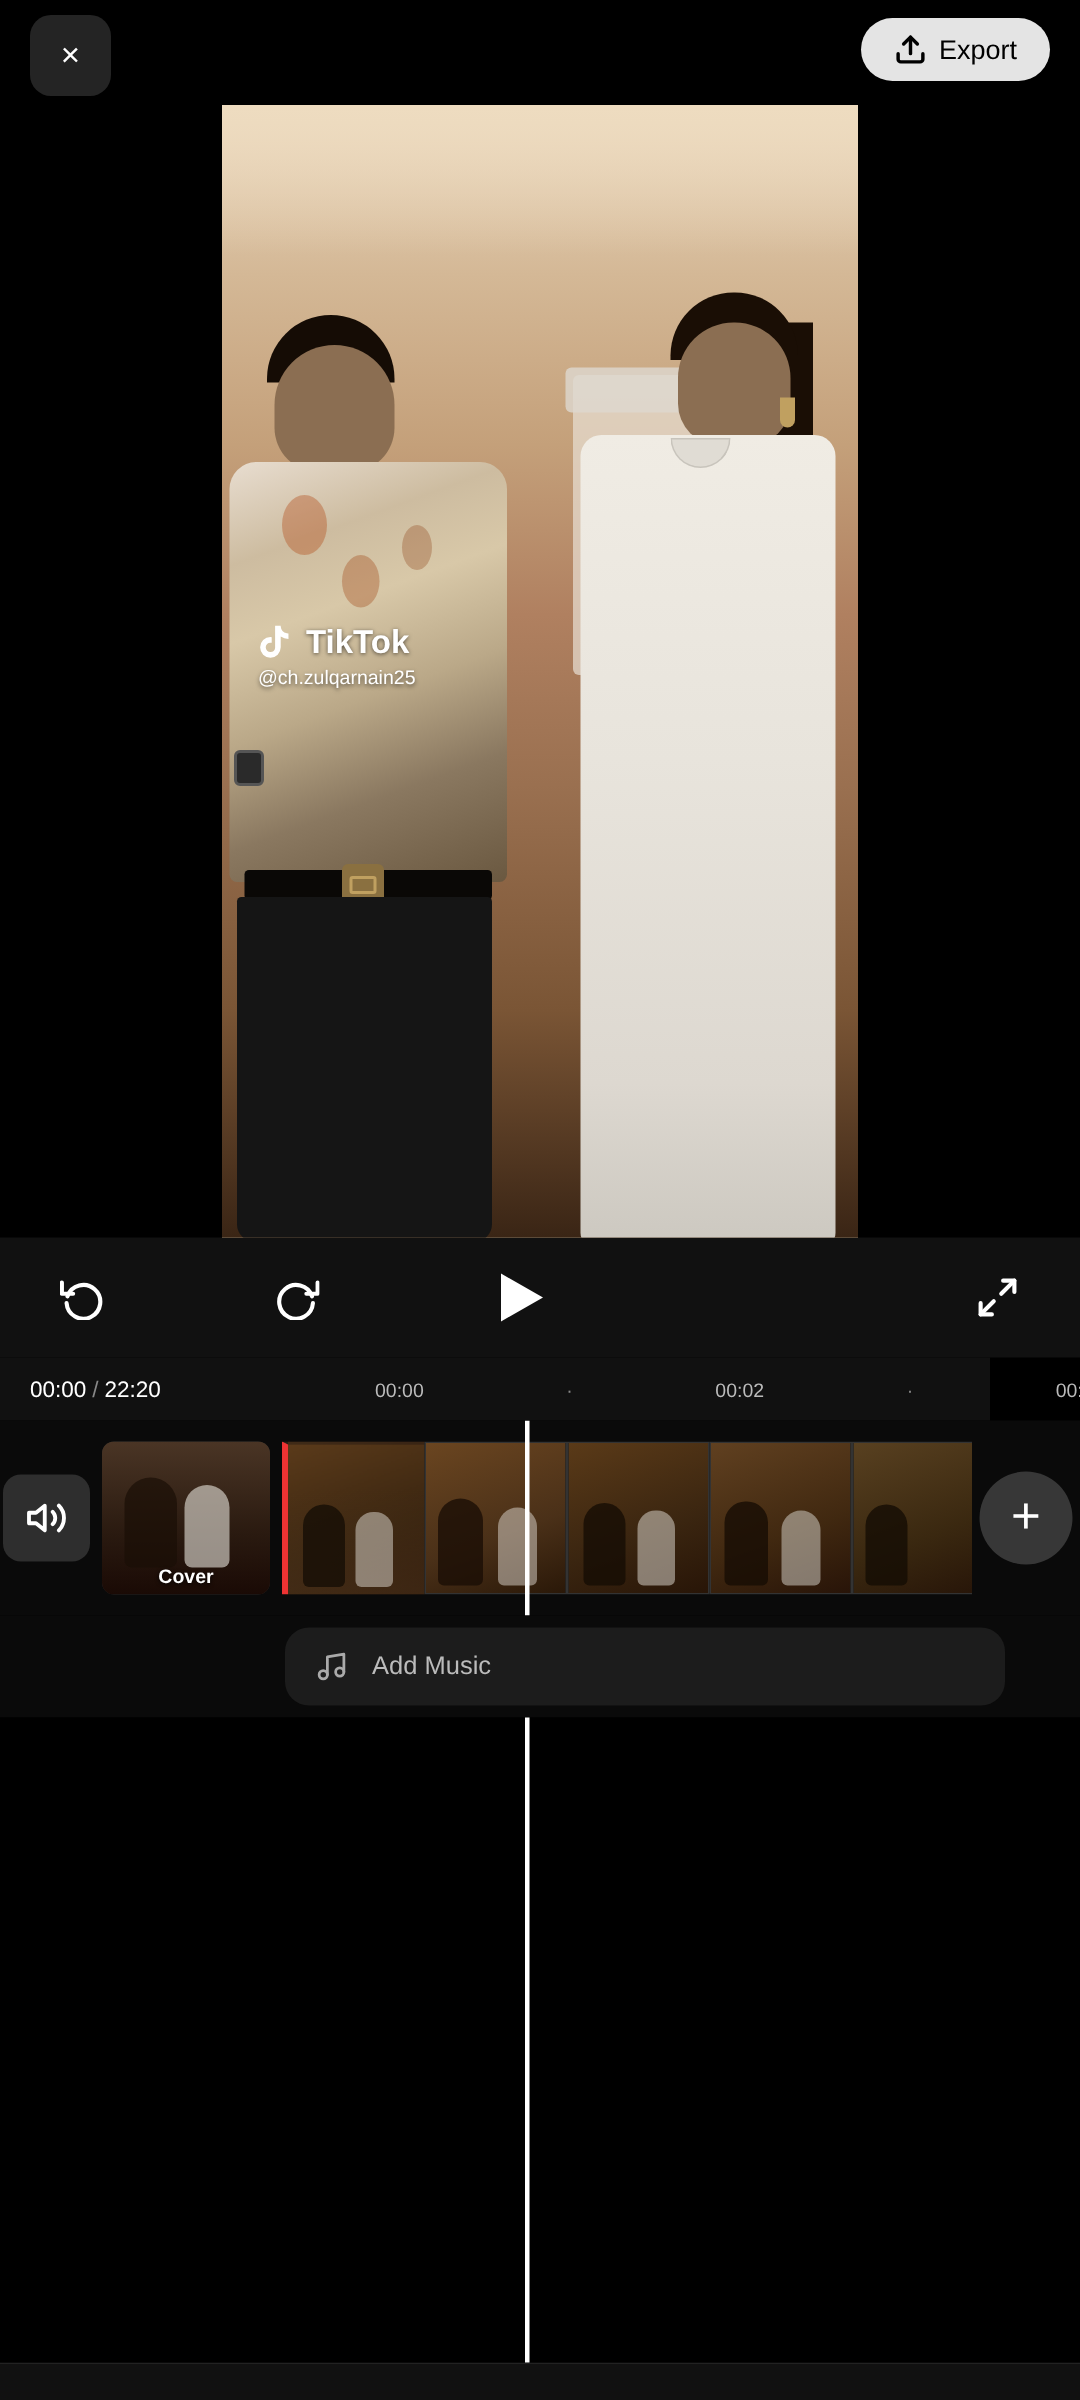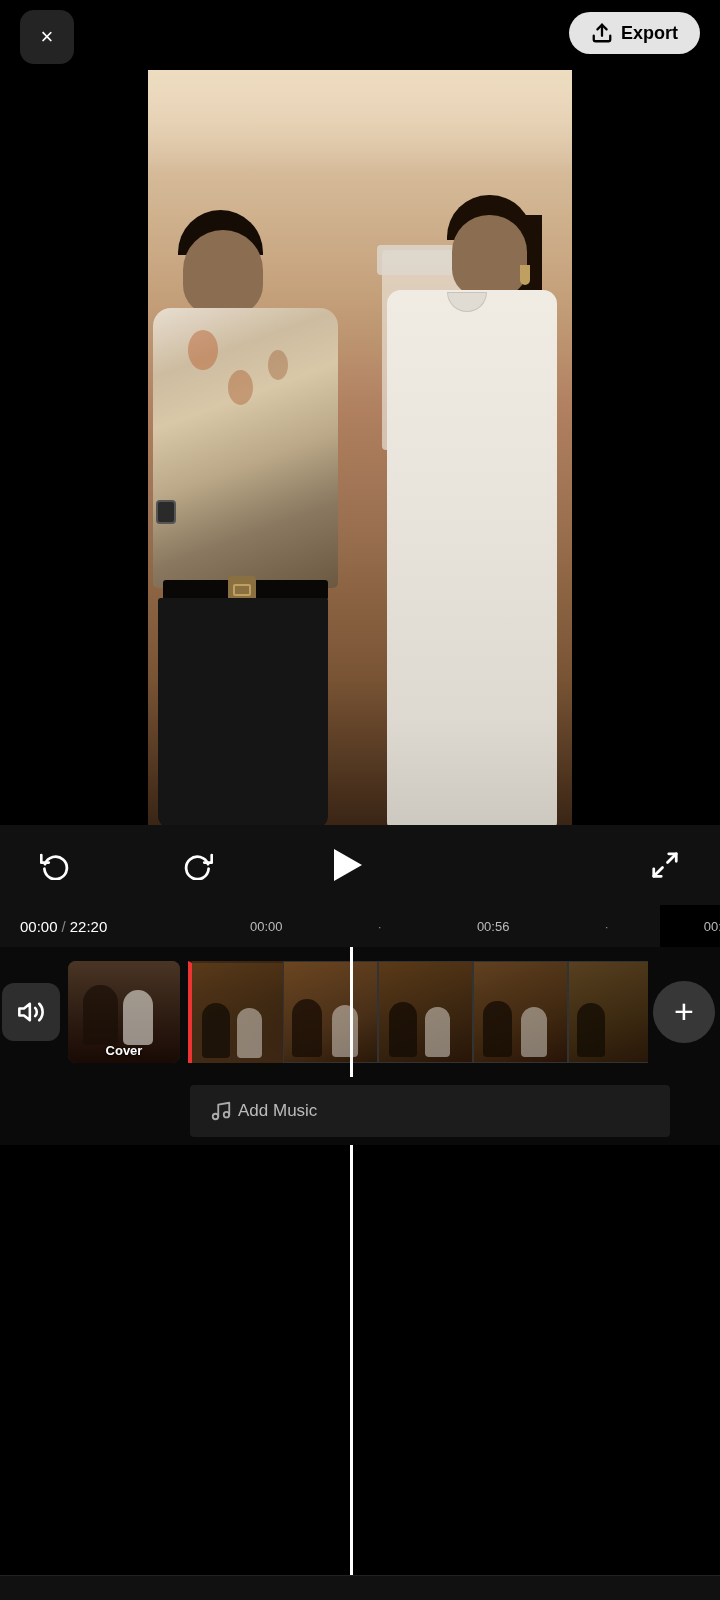--- a/index.html
+++ b/index.html
@@ -39,21 +39,21 @@
 <div style="width:720px;height:70px;background:#000;position:relative;">
   <button class="close-btn" style="position:absolute;left:20px;top:10px;width:54px;height:54px;background:rgba(40,40,40,0.9);border-radius:14px;display:flex;align-items:center;justify-content:center;cursor:pointer;border:none;">
     <span style="color:#fff;font-size:22px;font-weight:300;">×</span>
   </button>
   <button style="position:absolute;right:20px;top:12px;background:rgba(240,240,240,0.95);border-radius:28px;padding:10px 22px;display:flex;align-items:center;gap:8px;cursor:pointer;border:none;">
     <svg width="22" height="22" viewBox="0 0 24 24" fill="none" stroke="#000" stroke-width="2.5" stroke-linecap="round" stroke-linejoin="round">
       <path d="M21 15v4a2 2 0 0 1-2 2H5a2 2 0 0 1-2-2v-4"></path>
       <polyline points="17 8 12 3 7 8"></polyline>
       <line x1="12" y1="3" x2="12" y2="15"></line>
     </svg>
-    <span style="color:#000;font-size:18px;font-weight:700;">Export</span>
+    <span style="color:#000;font-size:18px;font-weight:400;">Export</span>
   </button>
 </div>
 
 <div style="width:424px;height:755px;margin-left:148px;position:relative;overflow:hidden;background:#c8a882;">
 
   <div style="position:absolute;inset:0;background:linear-gradient(180deg,#e8d5bc 0%,#d4b896 15%,#c4a07a 30%,#b08060 45%,#9a7050 60%,#7a5535 80%,#3a2515 100%);"></div>
 
   <div style="position:absolute;top:0;left:0;right:0;height:100px;background:linear-gradient(180deg,#eedcc0 0%,transparent 100%);"></div>
 
   <div style="position:absolute;right:60px;top:180px;width:130px;height:200px;background:#e8e0d4;border-radius:4px;opacity:0.7;"></div>
@@ -83,20 +83,29 @@
   <div style="position:absolute;top:125px;right:40px;width:85px;height:45px;background:#1a0e05;border-radius:42px 42px 0 0;"></div>
 
   <div style="position:absolute;top:145px;right:45px;width:75px;height:82px;background:#8B6E52;border-radius:37px 37px 28px 28px;"></div>
 
   <div style="position:absolute;top:195px;right:42px;width:10px;height:20px;background:#c0a060;border-radius:0 0 5px 5px;"></div>
 
   <div style="position:absolute;top:220px;right:15px;width:170px;height:540px;background:linear-gradient(180deg,#f0ece4 0%,#e8e4dc 40%,#ddd8d0 80%,#ccc8c0 100%);border-radius:14px 14px 8px 8px;"></div>
 
   <div style="position:absolute;top:222px;right:85px;width:40px;height:20px;background:#e0dcd4;border-radius:0 0 20px 20px;border:1px solid #c8c4bc;"></div>
 
+  <div style="position:absolute;top:345px;left:22px;display:flex;flex-direction:column;gap:3px;">
+    <div style="display:flex;align-items:center;gap:8px;">
+      <svg width="26" height="26" viewBox="0 0 24 24" fill="#fff">
+        <path d="M19.59 6.69a4.83 4.83 0 01-3.77-4.25V2h-3.45v13.67a2.89 2.89 0 01-2.88 2.5 2.89 2.89 0 01-2.89-2.89 2.89 2.89 0 012.89-2.89c.28 0 .54.04.79.1V9.01a6.27 6.27 0 00-.79-.05 6.34 6.34 0 00-6.34 6.34 6.34 6.34 0 006.34 6.34 6.34 6.34 0 006.33-6.34V8.69a8.16 8.16 0 004.77 1.52V6.76a4.85 4.85 0 01-1-.07z"></path>
+      </svg>
+      <span style="color:#fff;font-size:22px;font-weight:700;text-shadow:0 1px 3px rgba(0,0,0,0.6);">TikTok</span>
+    </div>
+    <span style="color:#fff;font-size:13px;text-shadow:0 1px 3px rgba(0,0,0,0.6);padding-left:2px;">@ch.zulqarnain25</span>
+  </div>
 </div>
 
 <div style="width:720px;height:80px;background:#111;display:flex;align-items:center;justify-content:space-between;padding:0 30px;">
   <button style="width:50px;height:50px;background:transparent;border:none;display:flex;align-items:center;justify-content:center;cursor:pointer;">
     <svg width="30" height="30" viewBox="0 0 24 24" fill="none" stroke="#fff" stroke-width="2.2" stroke-linecap="round" stroke-linejoin="round">
       <polyline points="1 4 1 10 7 10"></polyline>
       <path d="M3.51 15a9 9 0 1 0 .49-3.66"></path>
     </svg>
   </button>
   <button style="width:50px;height:50px;background:transparent;border:none;display:flex;align-items:center;justify-content:center;cursor:pointer;">
@@ -121,21 +130,21 @@
 
 <div style="width:660px;height:42px;background:#111;display:flex;align-items:center;padding:0 20px;position:relative;">
   <div style="display:flex;align-items:center;gap:4px;">
     <span style="color:#fff;font-size:15px;font-weight:500;">00:00</span>
     <span style="color:#888;font-size:15px;">/</span>
     <span style="color:#fff;font-size:15px;font-weight:500;">22:20</span>
   </div>
   <div style="position:absolute;left:250px;display:flex;gap:95px;">
     <span style="color:#bbb;font-size:13px;">00:00</span>
     <span style="color:#888;font-size:13px;">·</span>
-    <span style="color:#bbb;font-size:13px;">00:56</span>
+    <span style="color:#bbb;font-size:13px;">00:02</span>
     <span style="color:#888;font-size:13px;">·</span>
     <span style="color:#bbb;font-size:13px;">00:0</span>
   </div>
 </div>
 
 <div style="width:720px;height:130px;background:#0a0a0a;position:relative;display:flex;align-items:center;overflow:hidden;">
 
   <button style="position:absolute;left:2px;top:50%;transform:translateY(-50%);width:58px;height:58px;background:rgba(50,50,50,0.9);border-radius:12px;display:flex;align-items:center;justify-content:center;cursor:pointer;border:none;z-index:10;flex-shrink:0;">
     <svg width="28" height="28" viewBox="0 0 24 24" fill="none" stroke="#fff" stroke-width="2.2" stroke-linecap="round" stroke-linejoin="round">
       <polygon points="11 5 6 9 2 9 2 15 6 15 11 19 11 5"></polygon>
@@ -182,21 +191,21 @@
   </div>
 
   <button style="position:absolute;right:5px;top:50%;transform:translateY(-50%);width:62px;height:62px;background:rgba(60,60,60,0.92);border-radius:50%;display:flex;align-items:center;justify-content:center;cursor:pointer;border:none;z-index:10;">
     <span style="color:#fff;font-size:34px;font-weight:200;line-height:1;margin-top:-3px;">+</span>
   </button>
 
   <div style="position:absolute;left:350px;top:0;bottom:0;width:3px;background:#fff;z-index:20;pointer-events:none;"></div>
 </div>
 
 <div style="width:720px;height:68px;background:#0a0a0a;display:flex;align-items:center;padding-left:190px;">
-  <div style="display:flex;align-items:center;gap:6px;cursor:pointer;background:rgba(35,35,35,0.7);border-radius:4px;padding:10px 20px;width:480px;height:52px;">
+  <div style="display:flex;align-items:center;gap:16px;cursor:pointer;background:rgba(35,35,35,0.7);border-radius:16px;padding:10px 20px;width:480px;height:52px;">
     <svg width="22" height="22" viewBox="0 0 24 24" fill="none" stroke="#aaa" stroke-width="2" stroke-linecap="round" stroke-linejoin="round">
       <path d="M9 18V5l12-2v13"></path>
       <circle cx="6" cy="18" r="3"></circle>
       <circle cx="18" cy="16" r="3"></circle>
     </svg>
     <span style="color:#bbb;font-size:17px;font-weight:500;">Add Music</span>
   </div>
 </div>
 
 <div style="width:720px;height:430px;background:#000;position:relative;">

